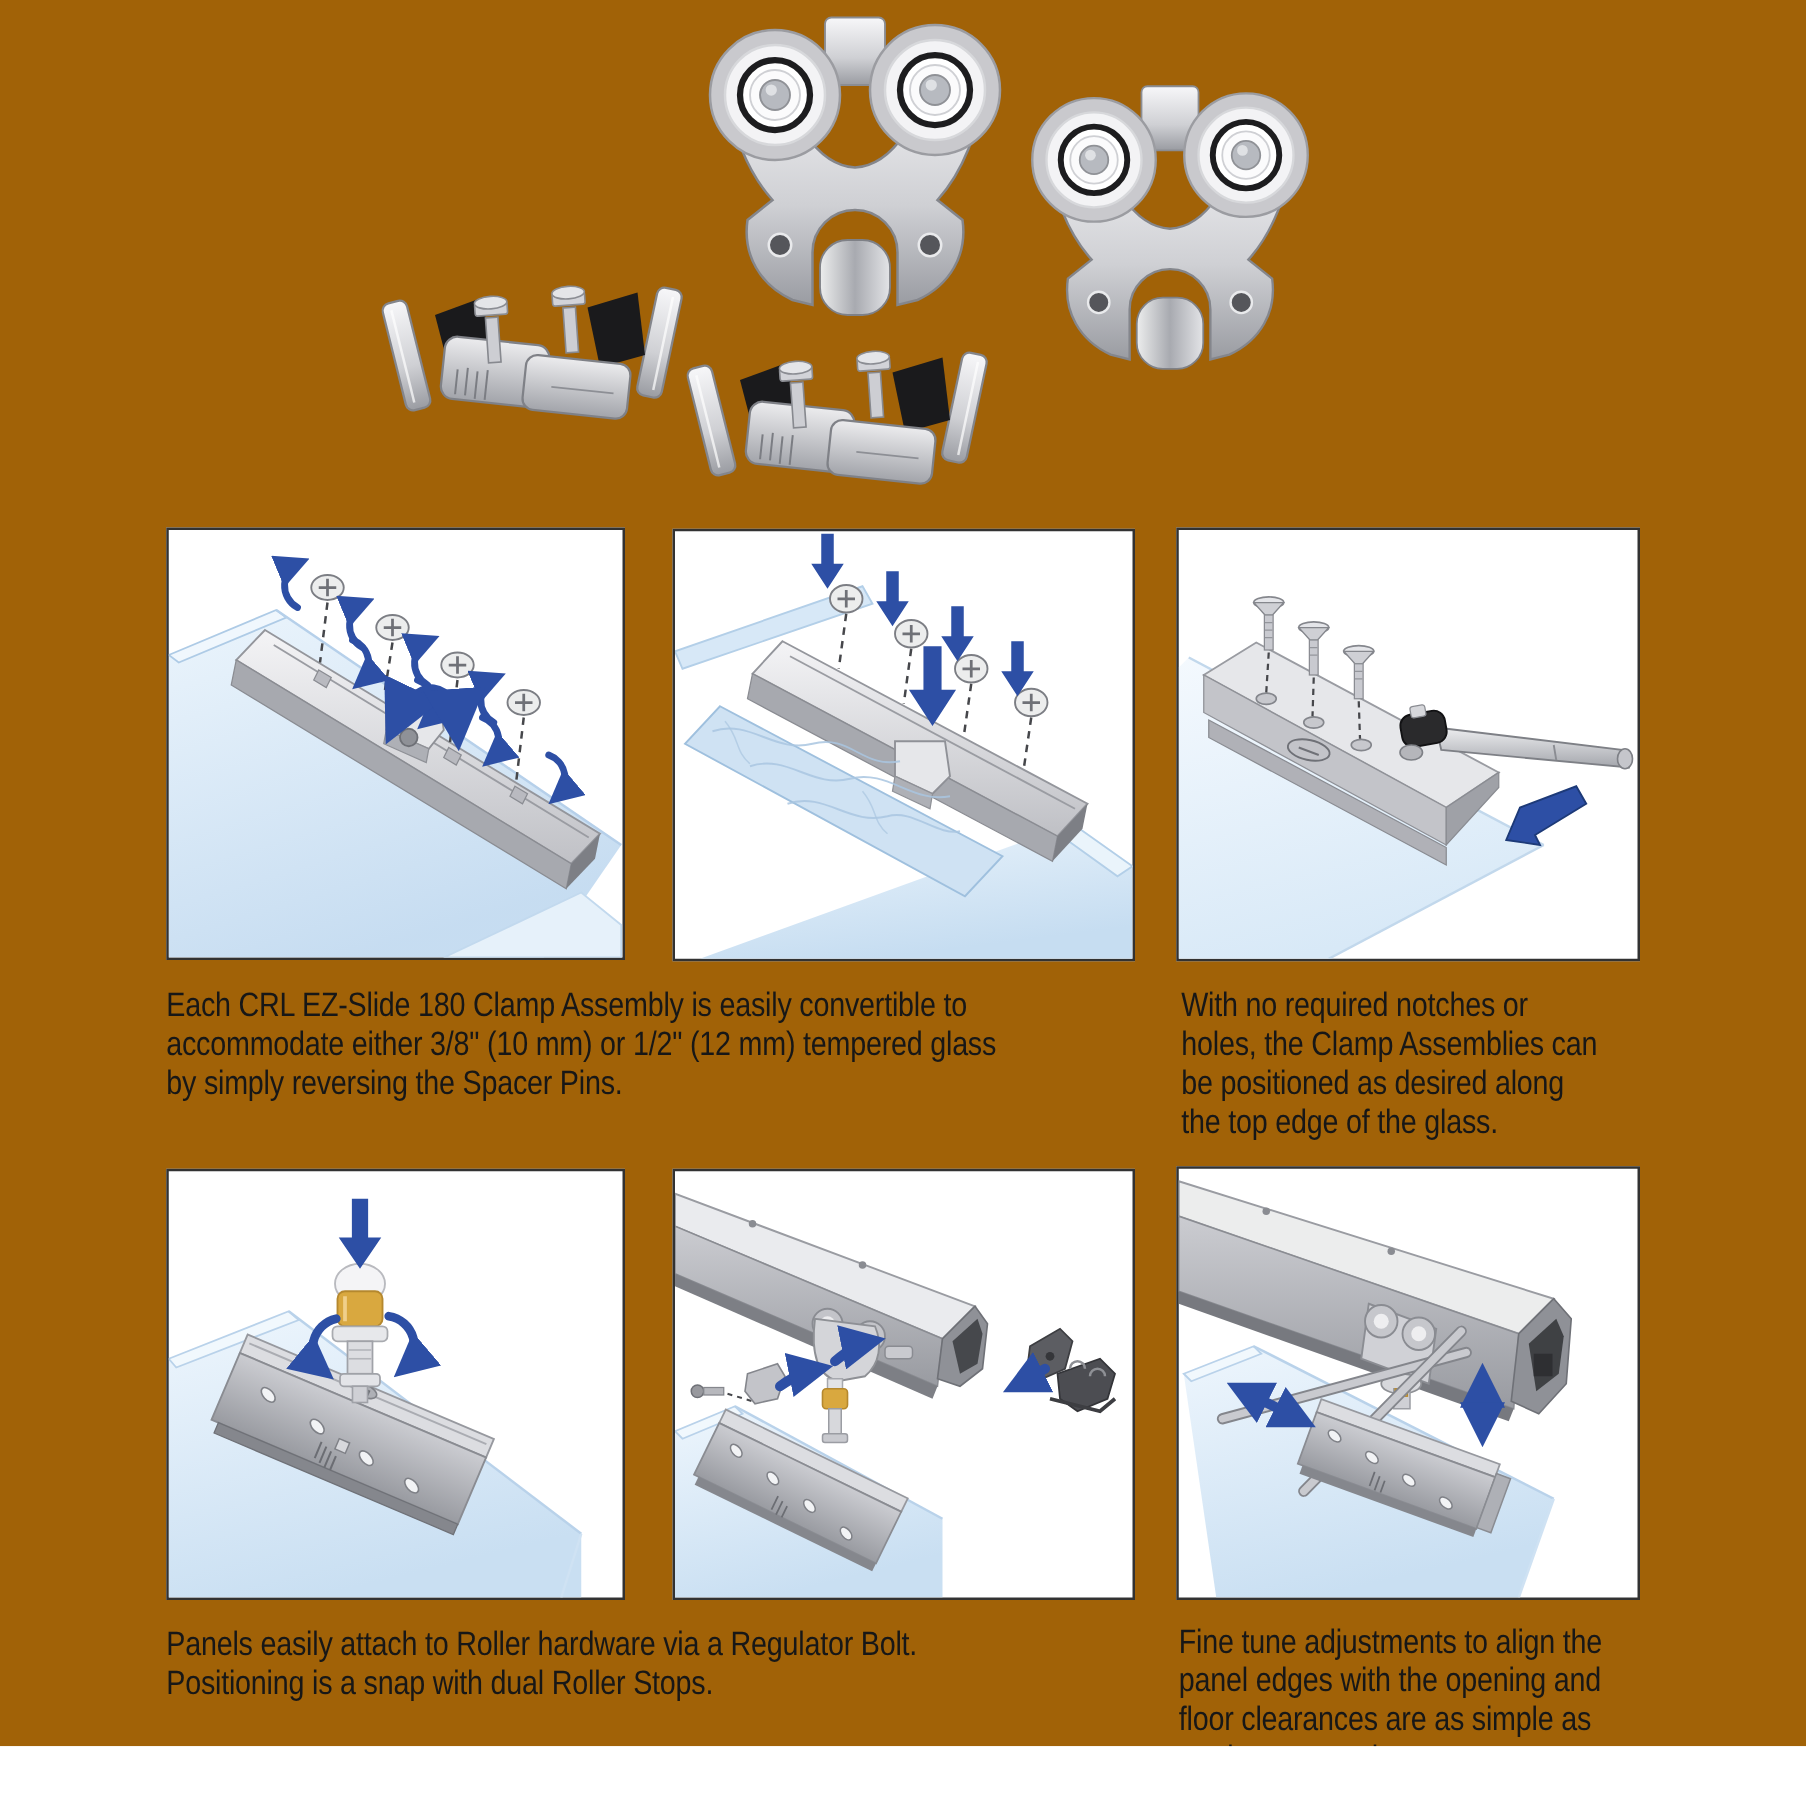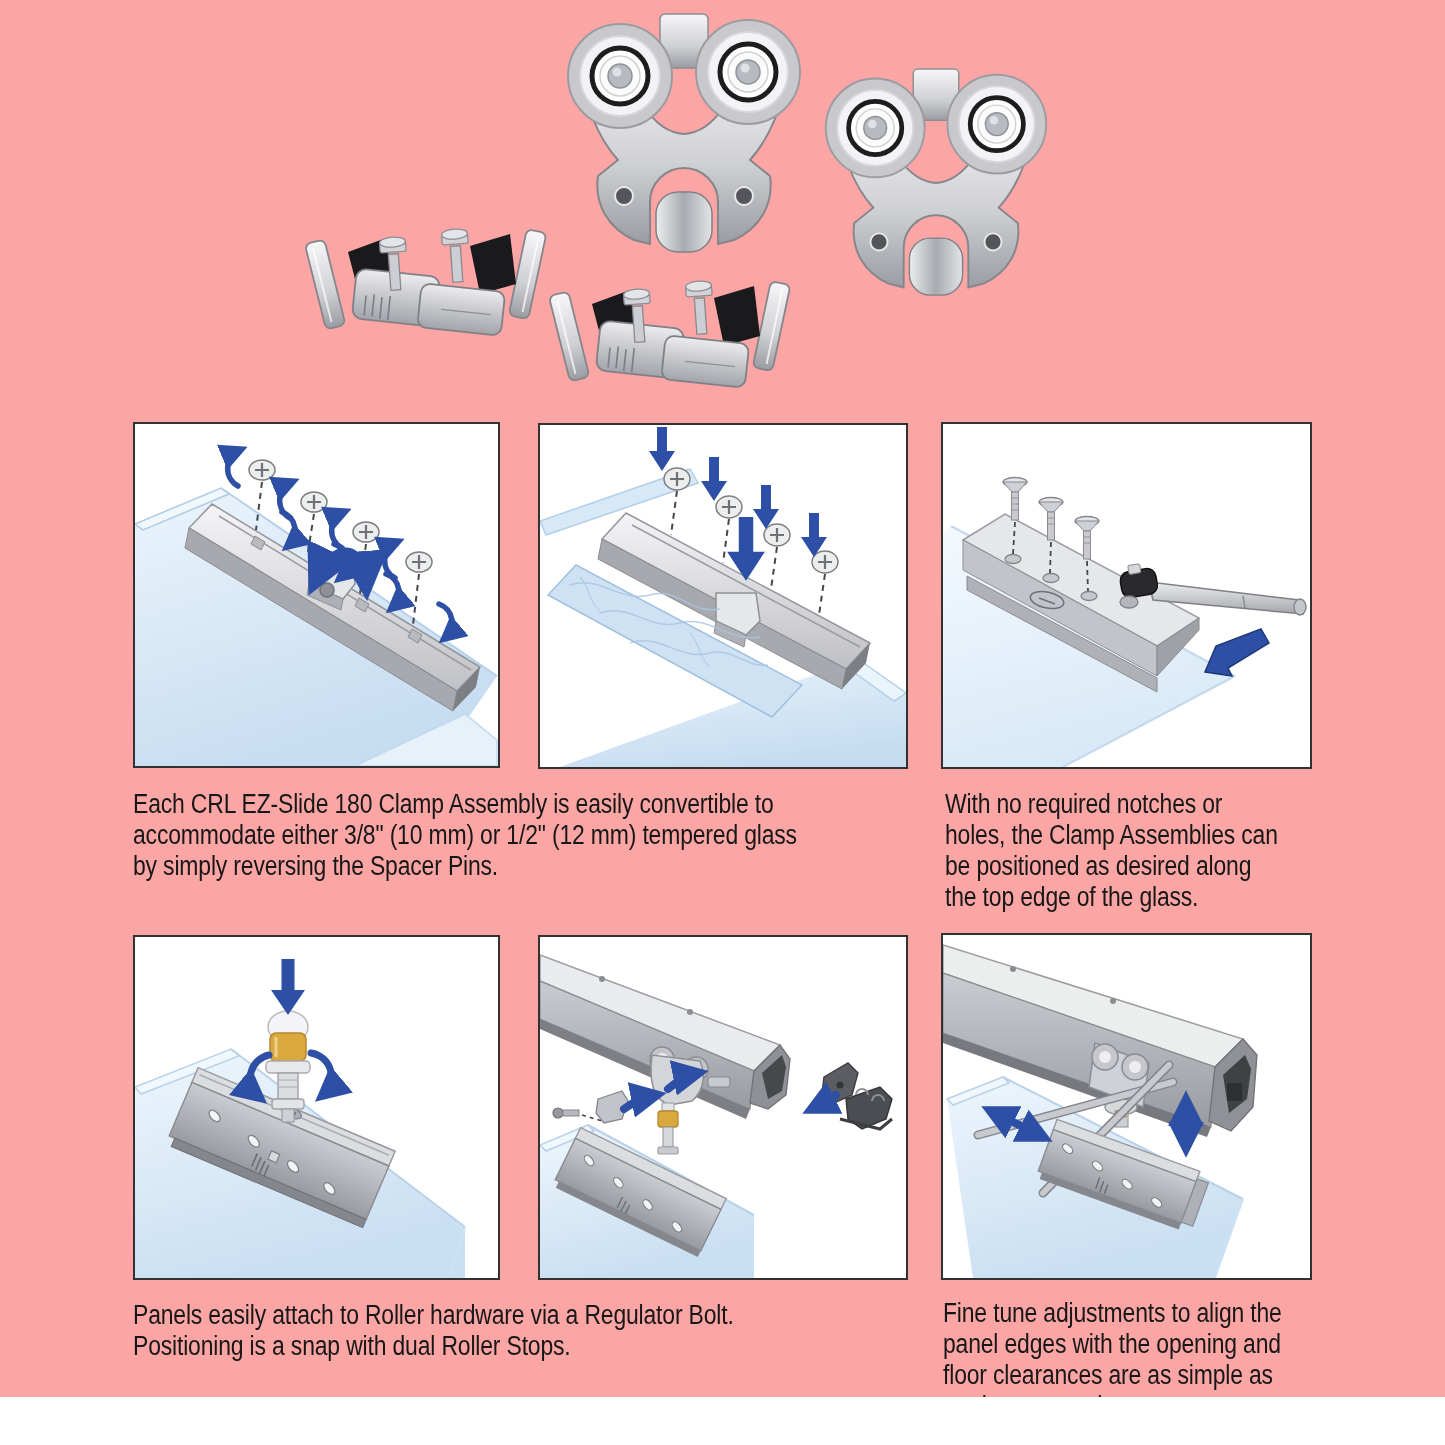--- a/index.html
+++ b/index.html
@@ -1,16 +1,16 @@
 <!DOCTYPE html>
 <html><head>
 <meta charset="utf-8">
 <style>
   html,body{margin:0;padding:0;background:#ffffff;}
-  .page{position:relative;width:1445px;height:1397px;background:#fca5a5;overflow:hidden;
+  .page{position:relative;width:1445px;height:1397px;background:#a16207;overflow:hidden;
         font-family:"Liberation Sans",sans-serif;}
   .hero{position:absolute;left:0;top:0;}
   .panel{position:absolute;border:2px solid #323232;background:#ffffff;box-sizing:border-box;}
   .panel svg{display:block;width:100%;height:100%;}
   .caption{position:absolute;color:#171717;font-size:27px;line-height:31px;letter-spacing:-0.2px;
            white-space:pre-line;transform:scaleX(0.85);transform-origin:0 0;}
   .c1{left:133px;top:789px;width:880px;}
   .c2{left:945px;top:789px;width:470px;}
   .c3{left:133px;top:1300px;width:900px;}
   .c4{left:943px;top:1298px;width:480px;}

